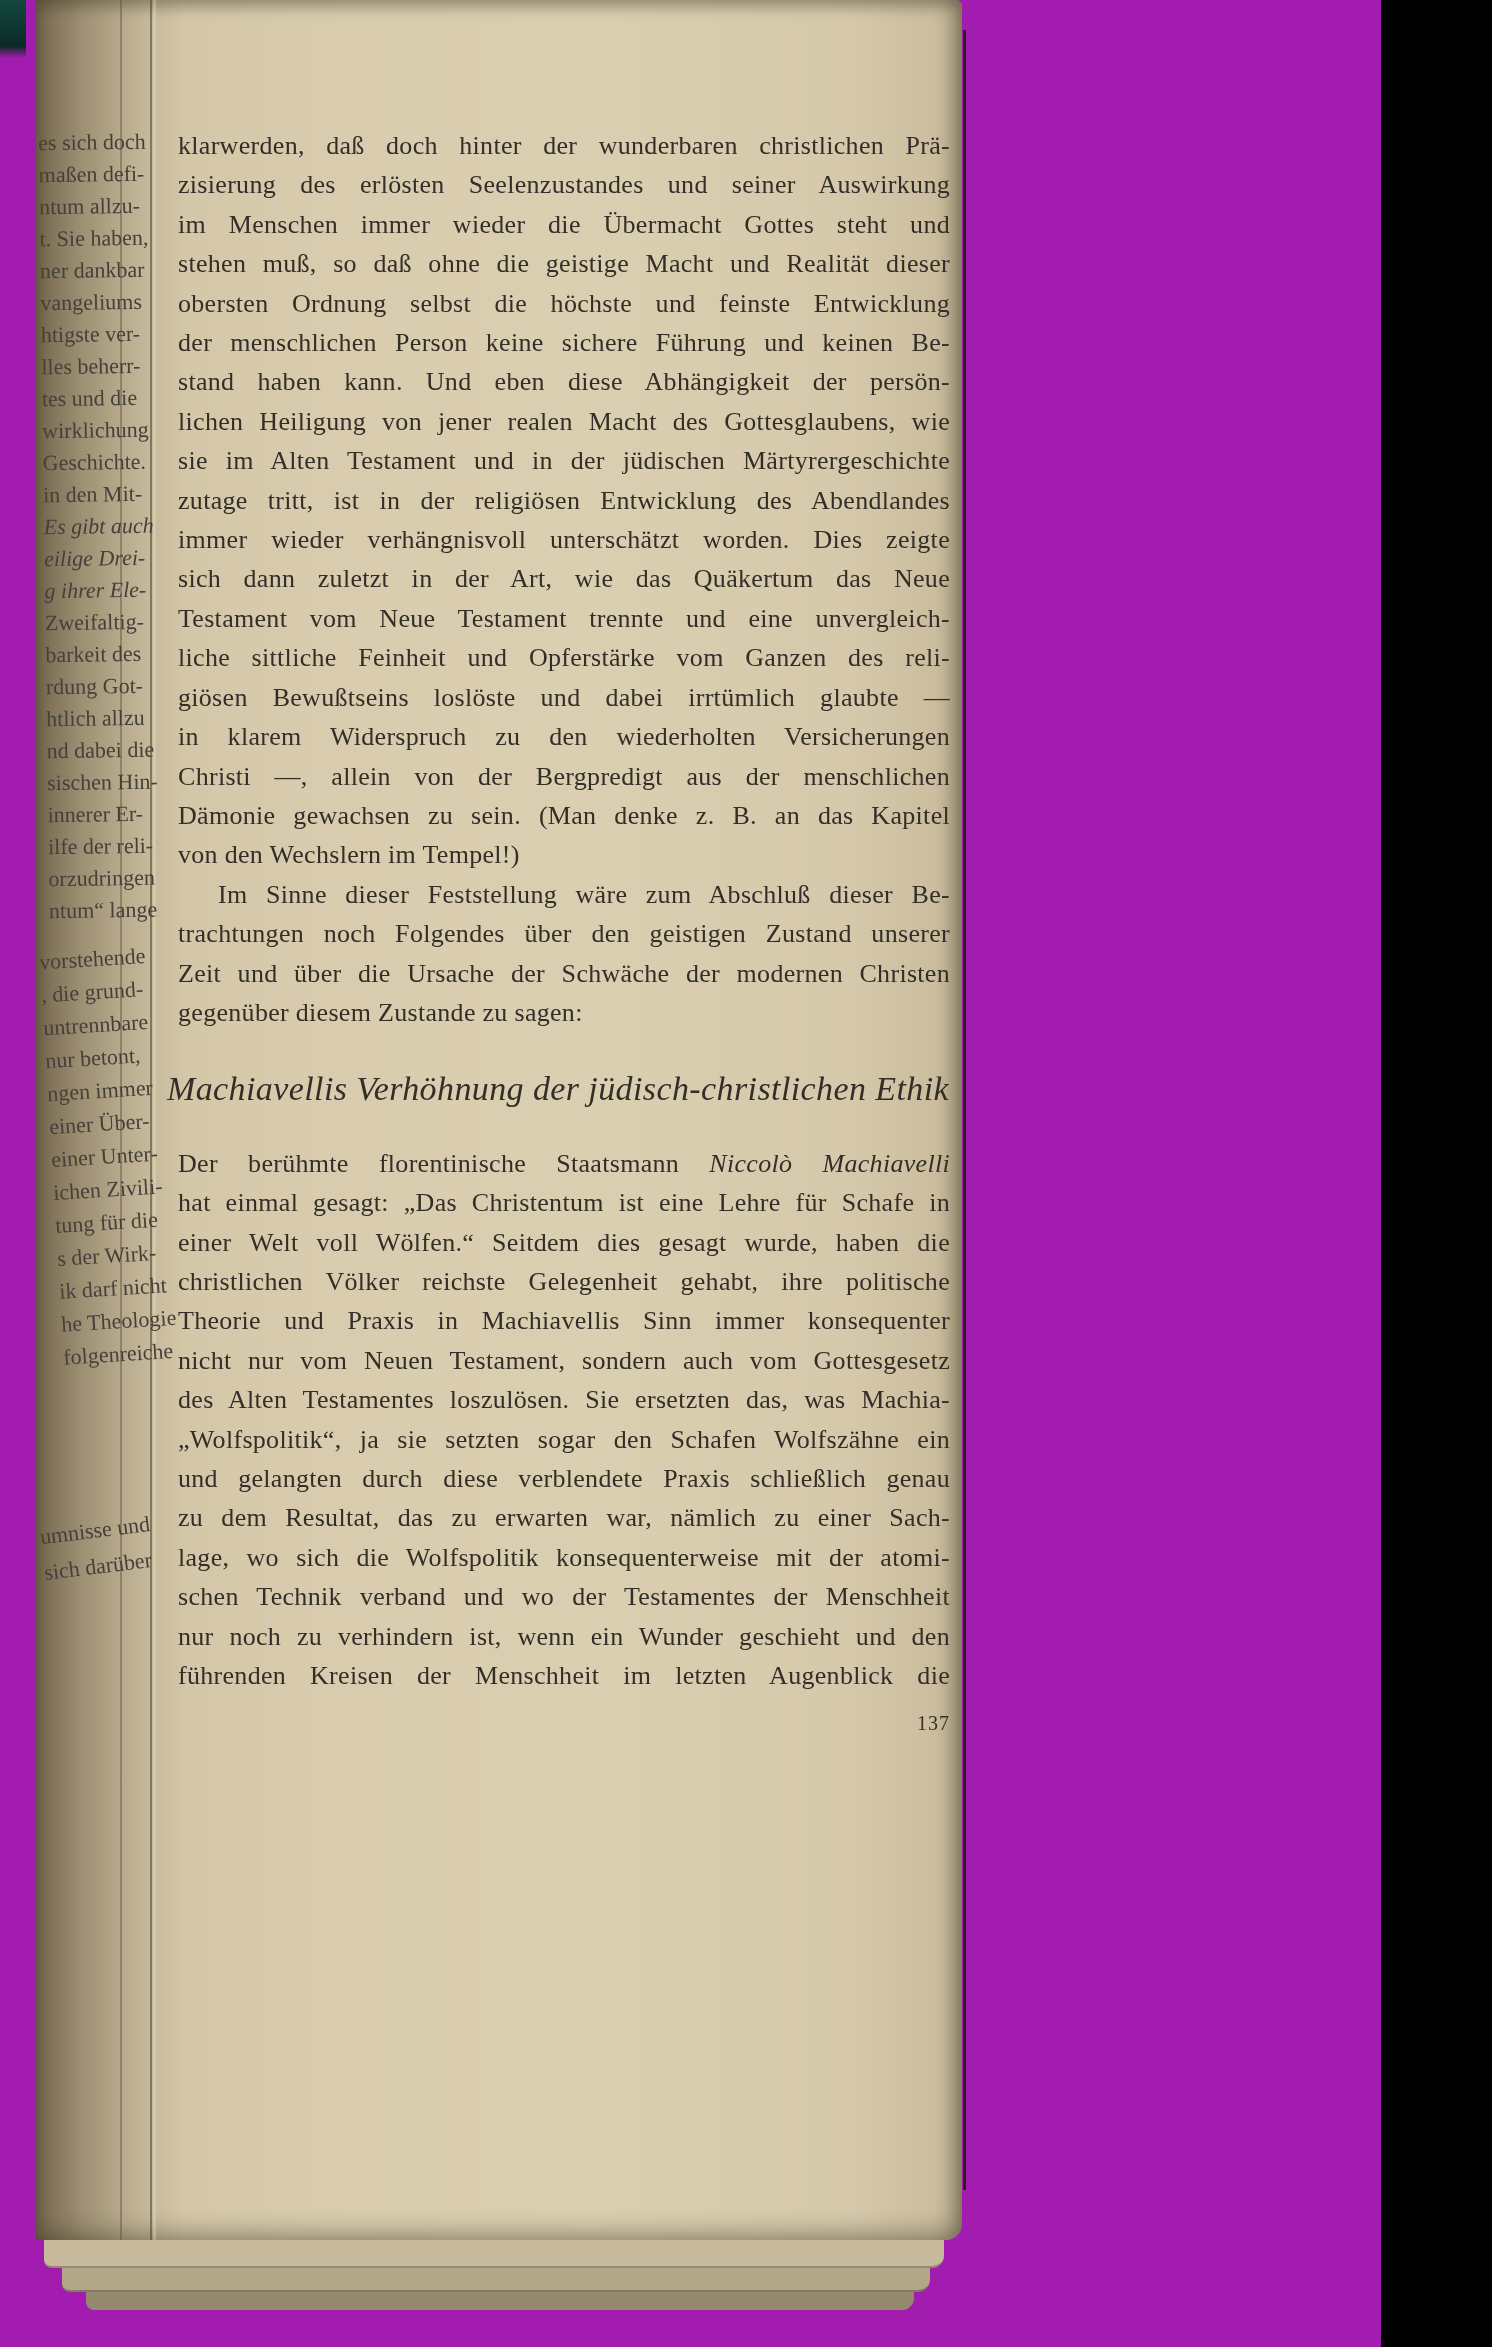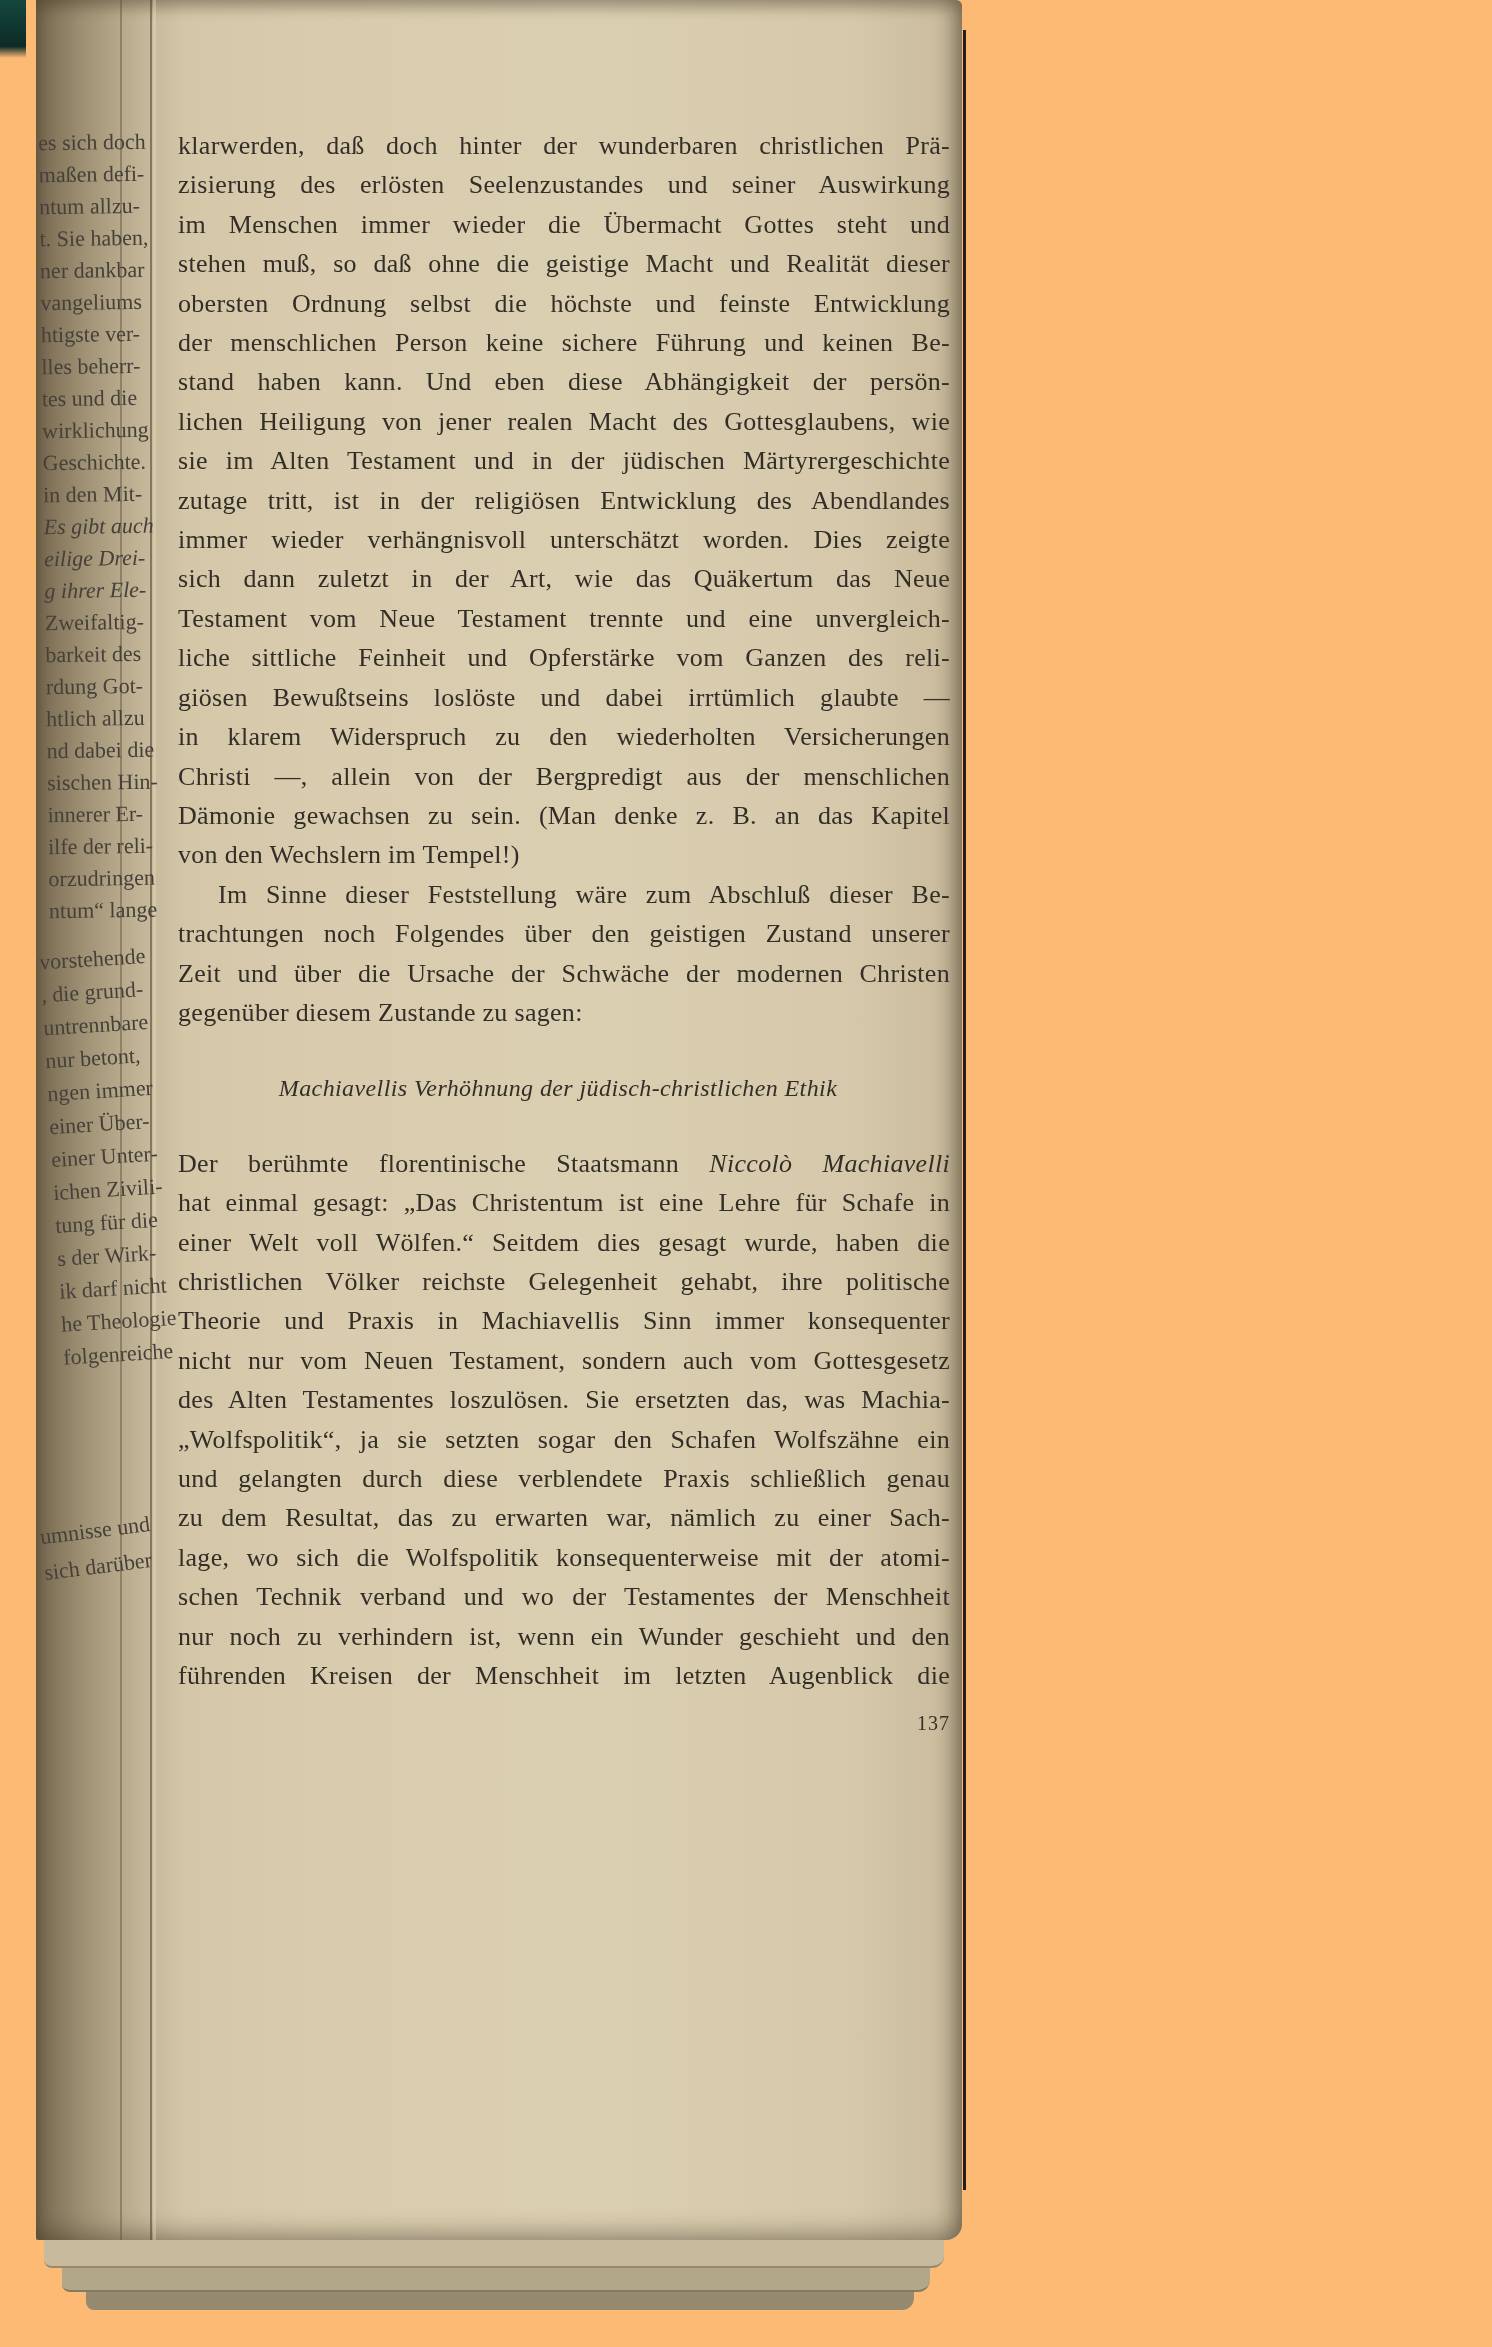--- a/index.html
+++ b/index.html
@@ -1,19 +1,19 @@
 <!DOCTYPE html>
 <html lang="de"><head>
 <meta charset="utf-8">
 <style>
   html,body{margin:0;padding:0;background:#000;}
   .scene{
     position:relative;
-    width:1492px;height:2347px;
-    background:#fdba74;
+    width:1381px;height:2347px;
+    background:#a21caf;
     overflow:hidden;
     font-family:"Liberation Serif","DejaVu Serif",serif;
   }
   .teal-mark{
     position:absolute;left:0;top:0;width:26px;height:58px;
     background:linear-gradient(180deg,#14473f,#0d2a26 80%,transparent);
   }
   .under-edge{
     position:absolute;left:963px;top:30px;width:3px;height:2160px;
     background:#241f18;
@@ -45,21 +45,21 @@
   .text-block{
     position:absolute;left:130px;top:126px;width:784px;
     font-size:26px;line-height:39.4px;color:#332e27;
     letter-spacing:.3px;
   }
   .line{text-align:justify;text-align-last:justify;margin-left:12px;}
   .line.endline{text-align-last:left;}
   .line.indent{text-indent:40px;}
   .heading{
     font-style:italic;text-align:center;
-    margin:37px 0 35px 0;font-size:24px;color:#332e27;
+    margin:37px 0 35px 0;font-size:34px;color:#332e27;
     letter-spacing:.4px;
   }
   .page-number{
     position:absolute;left:130px;top:1712px;width:784px;
     text-align:right;font-size:20px;color:#363028;letter-spacing:1px;
   }
   .page-edges{position:absolute;left:36px;top:2240px;width:926px;}
   .edge-strip{border-radius:0 0 12px 8px;}
   .edge-strip.e1{margin-left:8px;width:900px;height:26px;background:#c8bb9d;border-bottom:2px solid #97896d;}
   .edge-strip.e2{margin-left:26px;width:868px;height:22px;background:#b3a78a;border-bottom:2px solid #85795f;}

